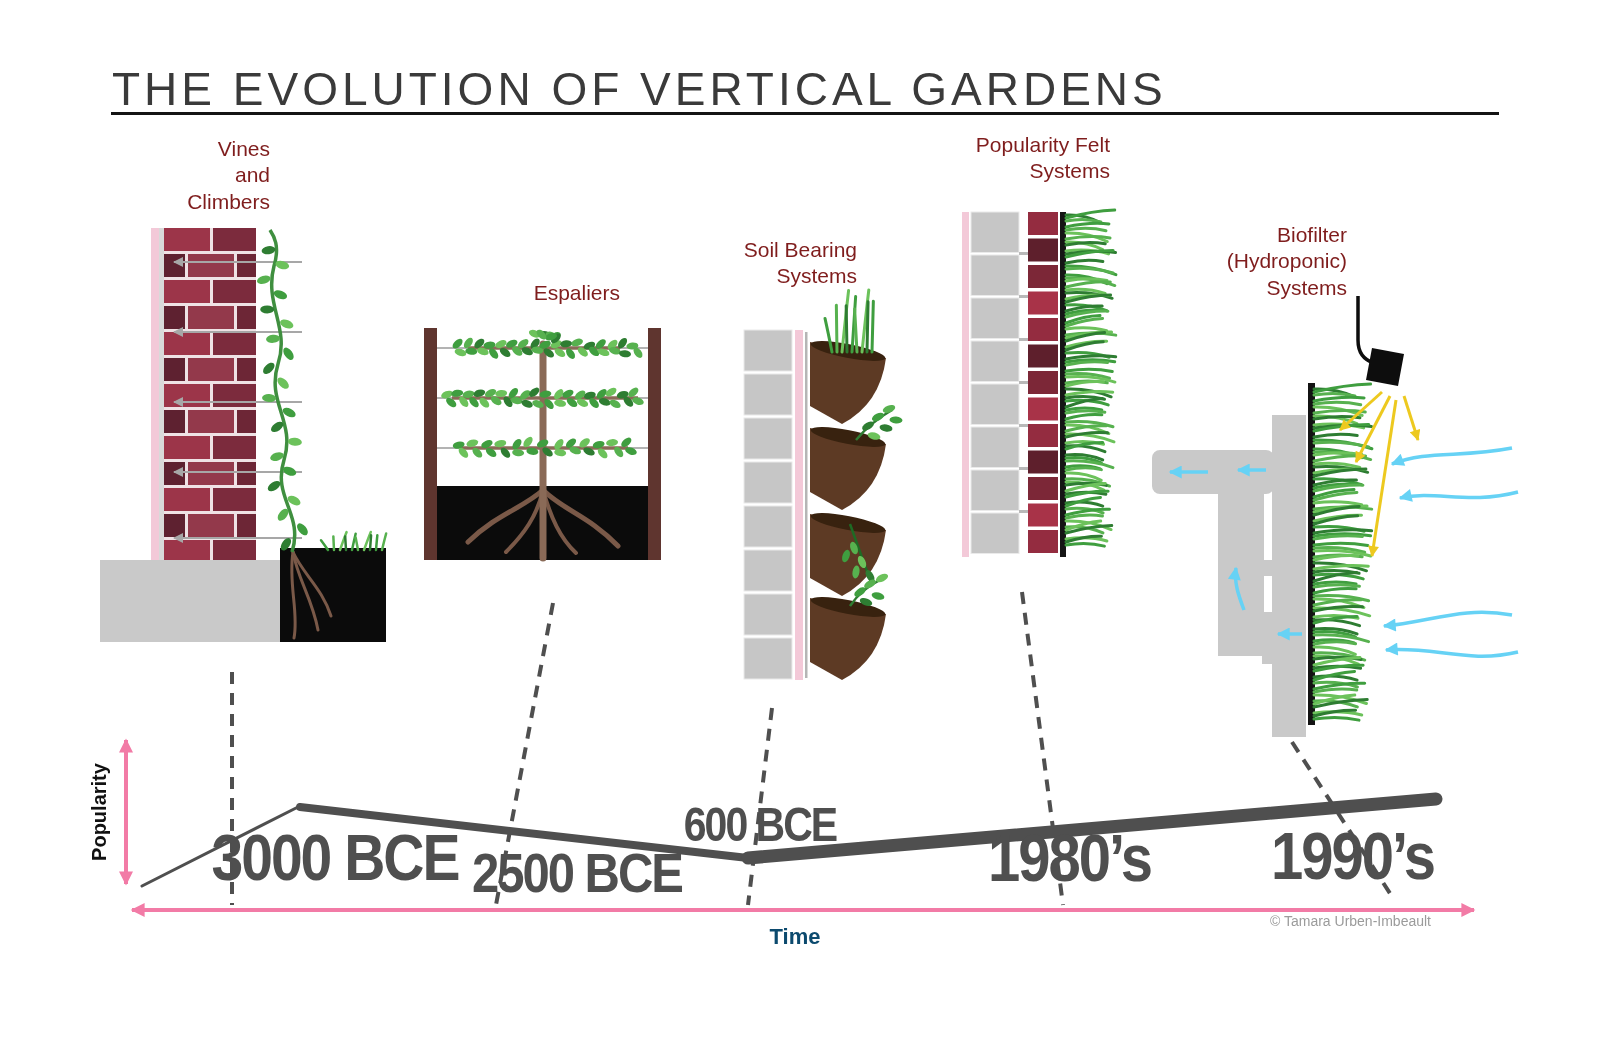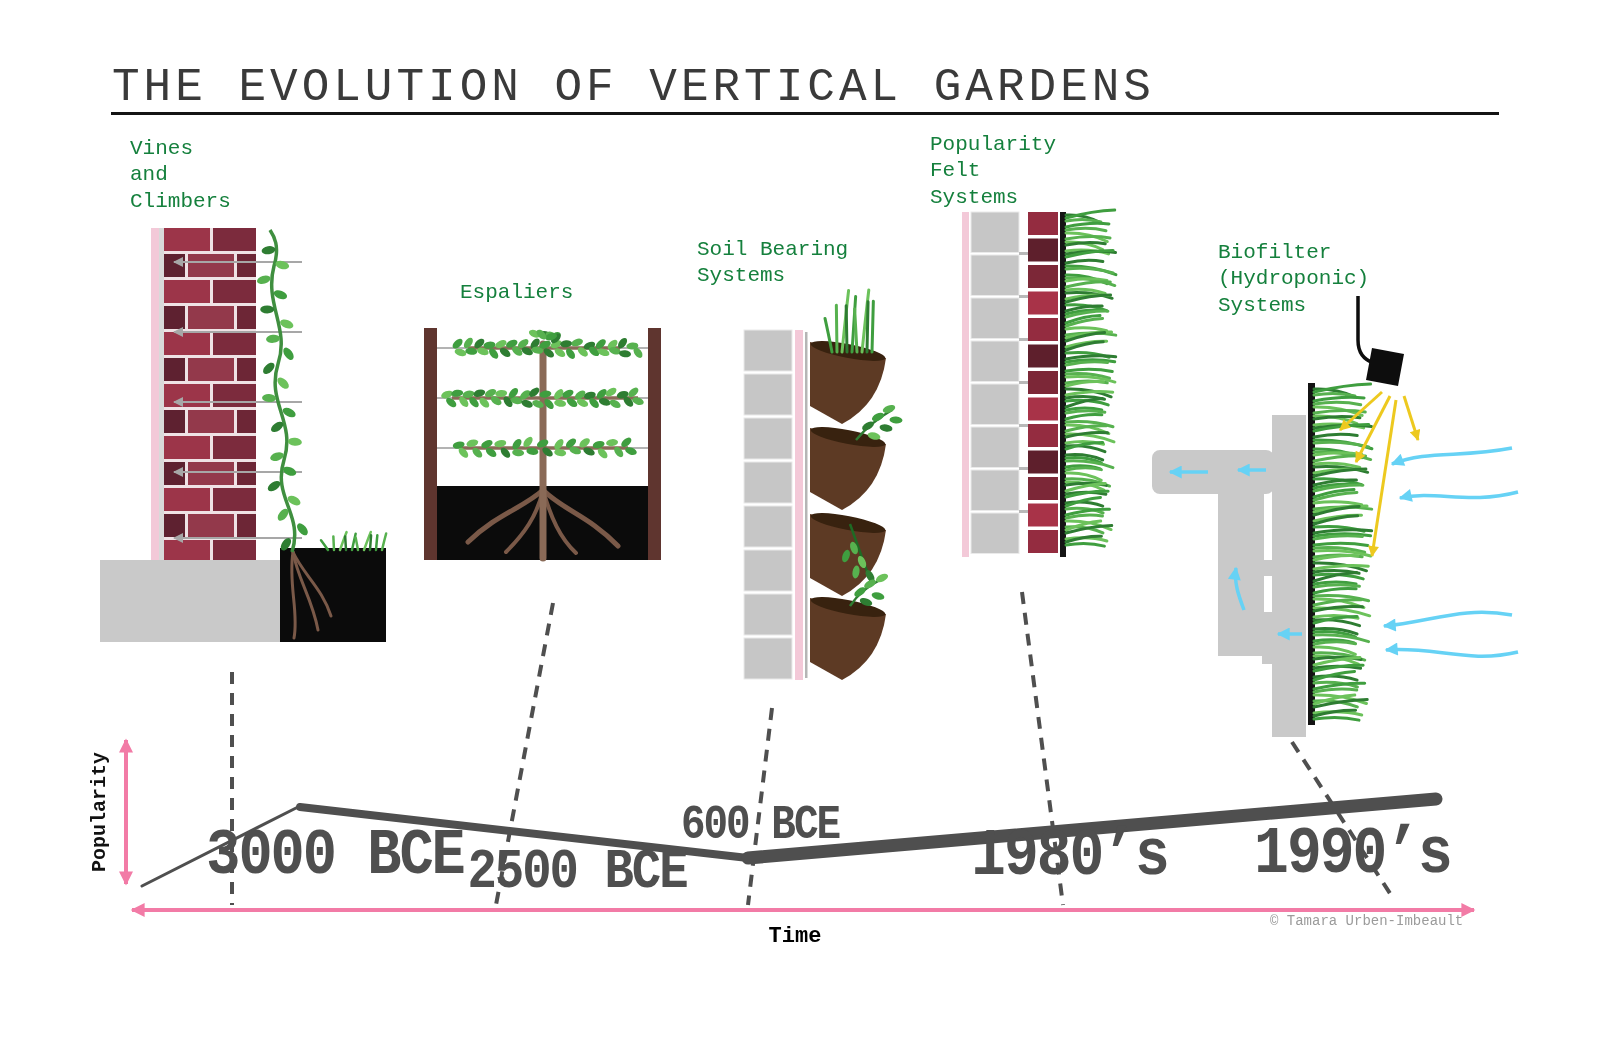--- a/index.html
+++ b/index.html
@@ -1,27 +1,27 @@
 <!DOCTYPE html>
 <html><head>
 <meta charset="utf-8">
 <style>
   html,body{margin:0;padding:0;background:#ffffff;}
   .canvas{position:relative;width:1600px;height:1051px;background:#fff;overflow:hidden;
-          font-family:Liberation Mono, monospace;}
+          font-family:Liberation Sans, sans-serif;}
   .title{position:absolute;left:112px;top:62px;font-size:46px;font-weight:400;
          letter-spacing:4px;color:#3a3a3a;white-space:nowrap;}
   .subtitle{position:absolute;right:103px;top:84px;font-size:23px;color:#141414;white-space:nowrap;}
   .rule{position:absolute;left:111px;top:112px;width:1388px;height:3px;background:#141414;}
-  .sys-label{position:absolute;font-size:21px;line-height:1.26;color:#15803d;text-align:left;
+  .sys-label{position:absolute;font-size:21px;line-height:1.26;color:#7f1d1d;text-align:right;
              white-space:pre-line;font-weight:500;}
   .era{position:absolute;font-weight:700;color:#4f4f4f;letter-spacing:-2px;text-align:center;
        transform:scaleY(1.15);white-space:nowrap;}
   .time-label{position:absolute;left:740px;top:924px;width:110px;text-align:center;
-              font-size:22px;font-weight:700;color:#000000;}
+              font-size:22px;font-weight:700;color:#0c4a6e;}
   .pop-label{position:absolute;left:20px;top:800px;width:160px;height:24px;text-align:center;
              font-size:20px;font-weight:600;color:#111;transform:rotate(-90deg);}
   .credit{position:absolute;left:1270px;top:913px;width:212px;text-align:left;
           font-size:14px;color:#9b9b9b;}
   svg{position:absolute;left:0;top:0;}
 </style>
 </head>
 <body>
 
 <div class="canvas">
@@ -556,21 +556,21 @@
   <div class="rule"></div>
 
   <div class="sys-label" style="left:130px;top:136px;width:140px;">Vines
 and
 Climbers</div>
   <div class="sys-label" style="left:460px;top:280px;width:160px;">Espaliers</div>
   <div class="sys-label" style="left:697px;top:237px;width:160px;">Soil Bearing
 Systems</div>
   <div class="sys-label" style="left:930px;top:132px;width:180px;">Popularity Felt
 Systems</div>
-  <div class="sys-label" style="left:1218px;top:222px;width:180px;margin-top:18px;">Biofilter
+  <div class="sys-label" style="left:1167px;top:222px;width:180px;">Biofilter
 (Hydroponic)
 Systems</div>
 
   <div class="era" style="left:205px;top:824px;width:260px;font-size:57px;">3000 BCE</div>
   <div class="era" style="left:452px;top:844px;width:250px;font-size:49px;">2500 BCE</div>
   <div class="era" style="left:660px;top:802px;width:200px;font-size:41px;">600 BCE</div>
   <div class="era" style="left:962px;top:824px;width:215px;font-size:58px;">1980’s</div>
   <div class="era" style="left:1245px;top:822px;width:215px;font-size:58px;">1990’s</div>
 
   <div class="time-label">Time</div>

